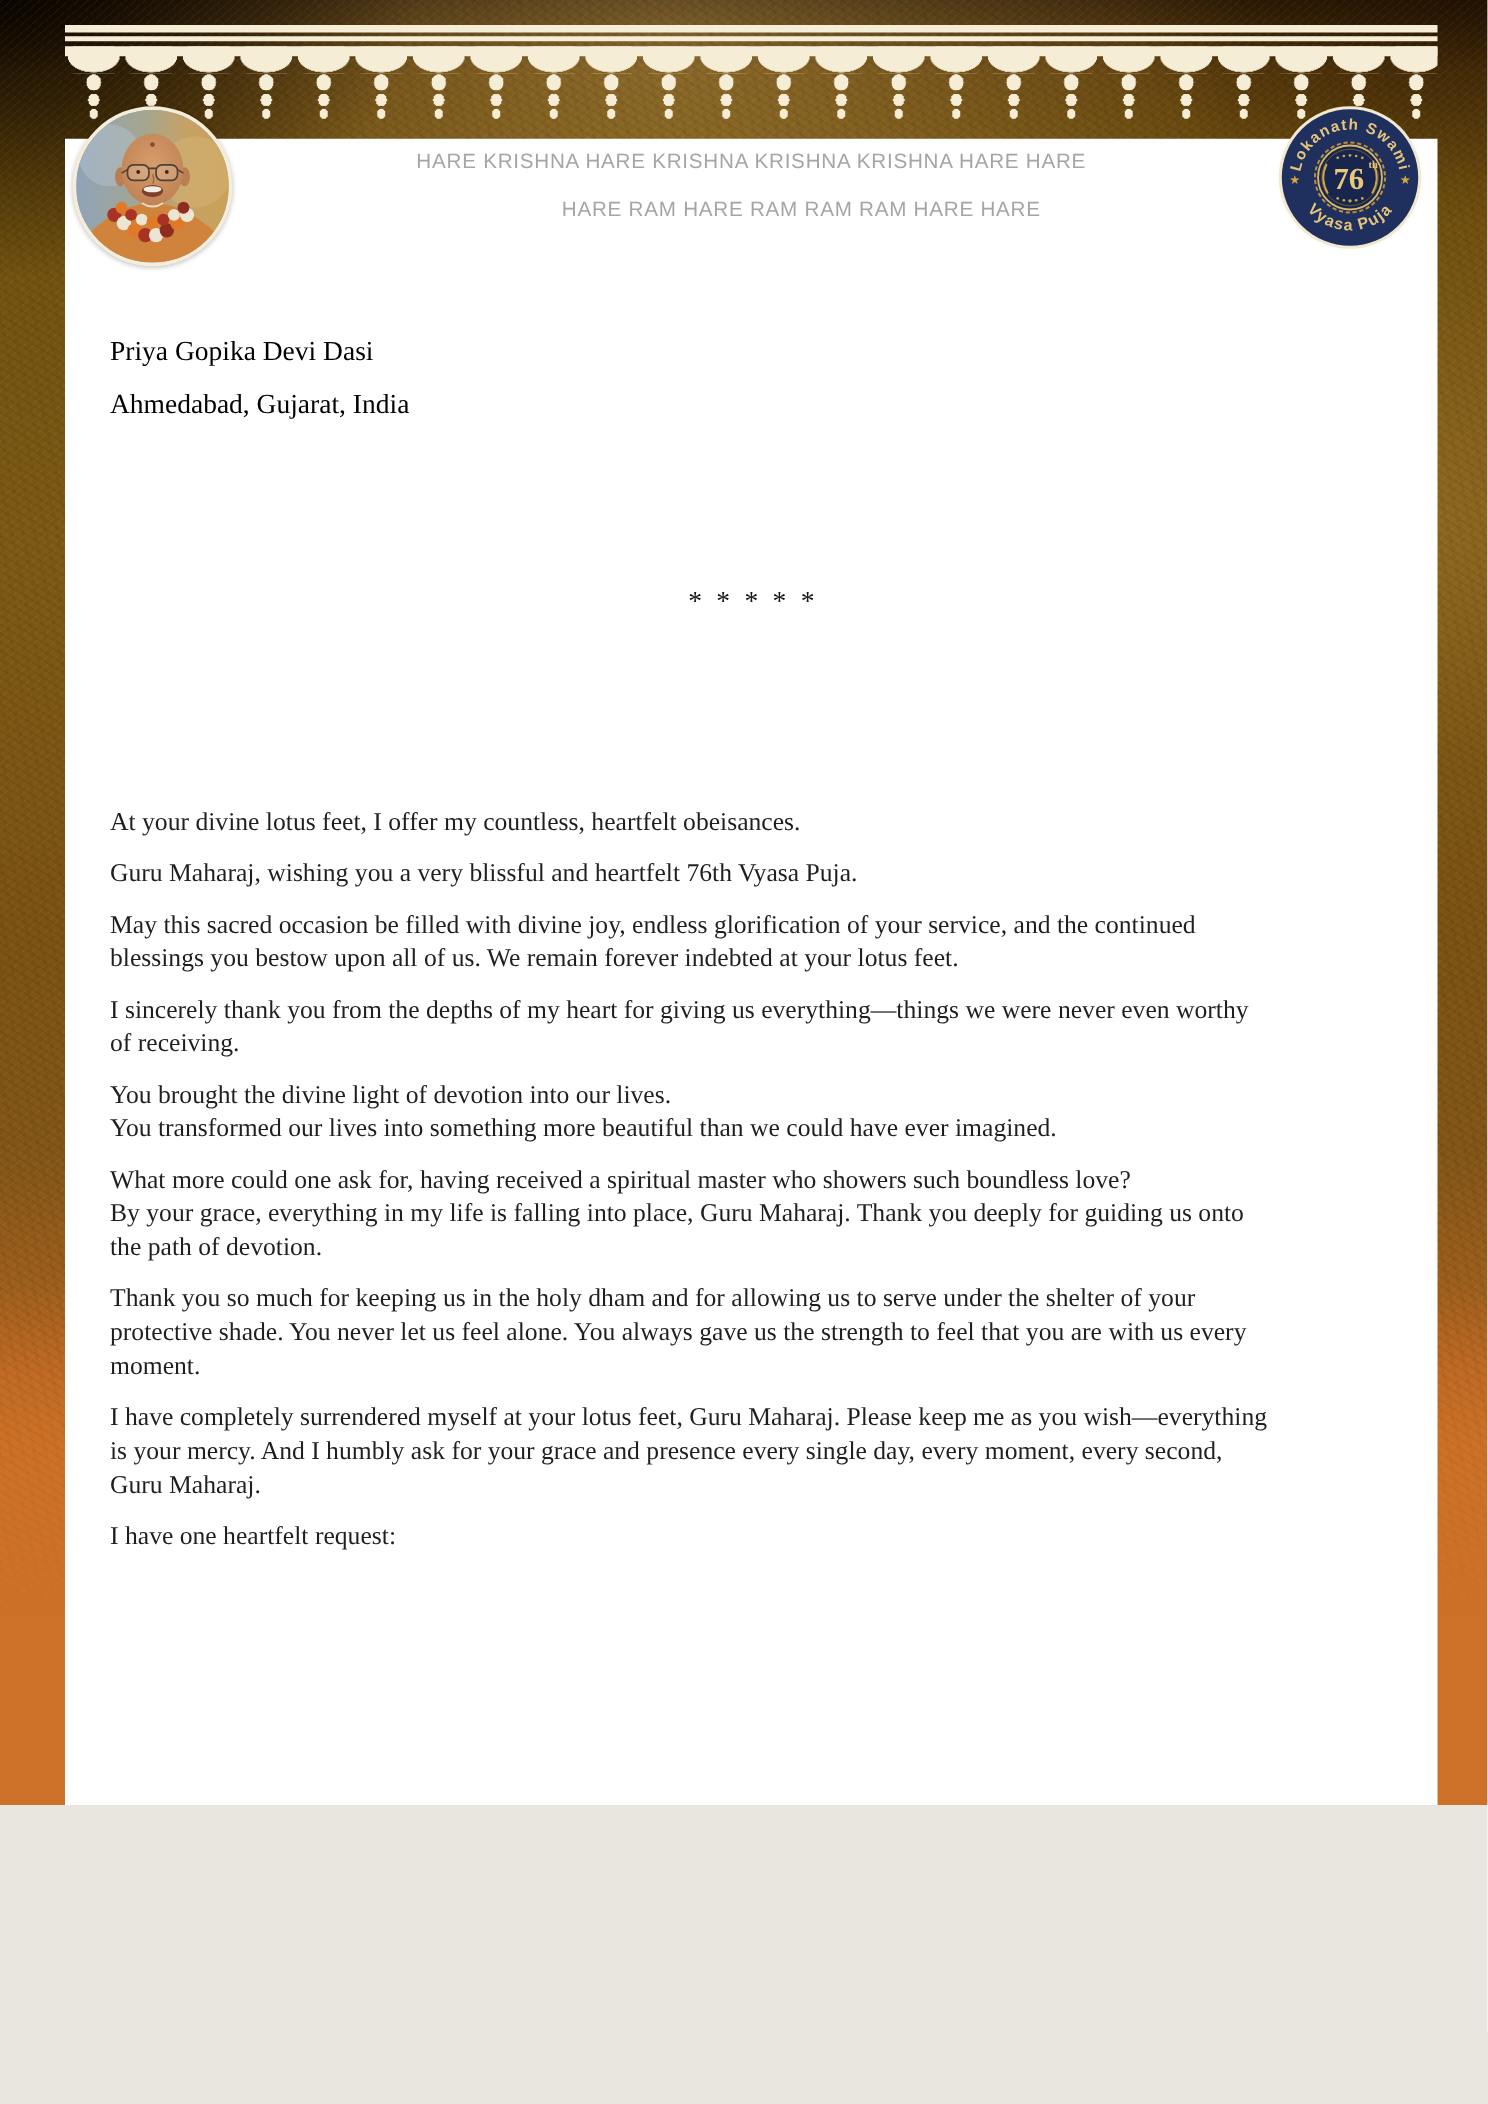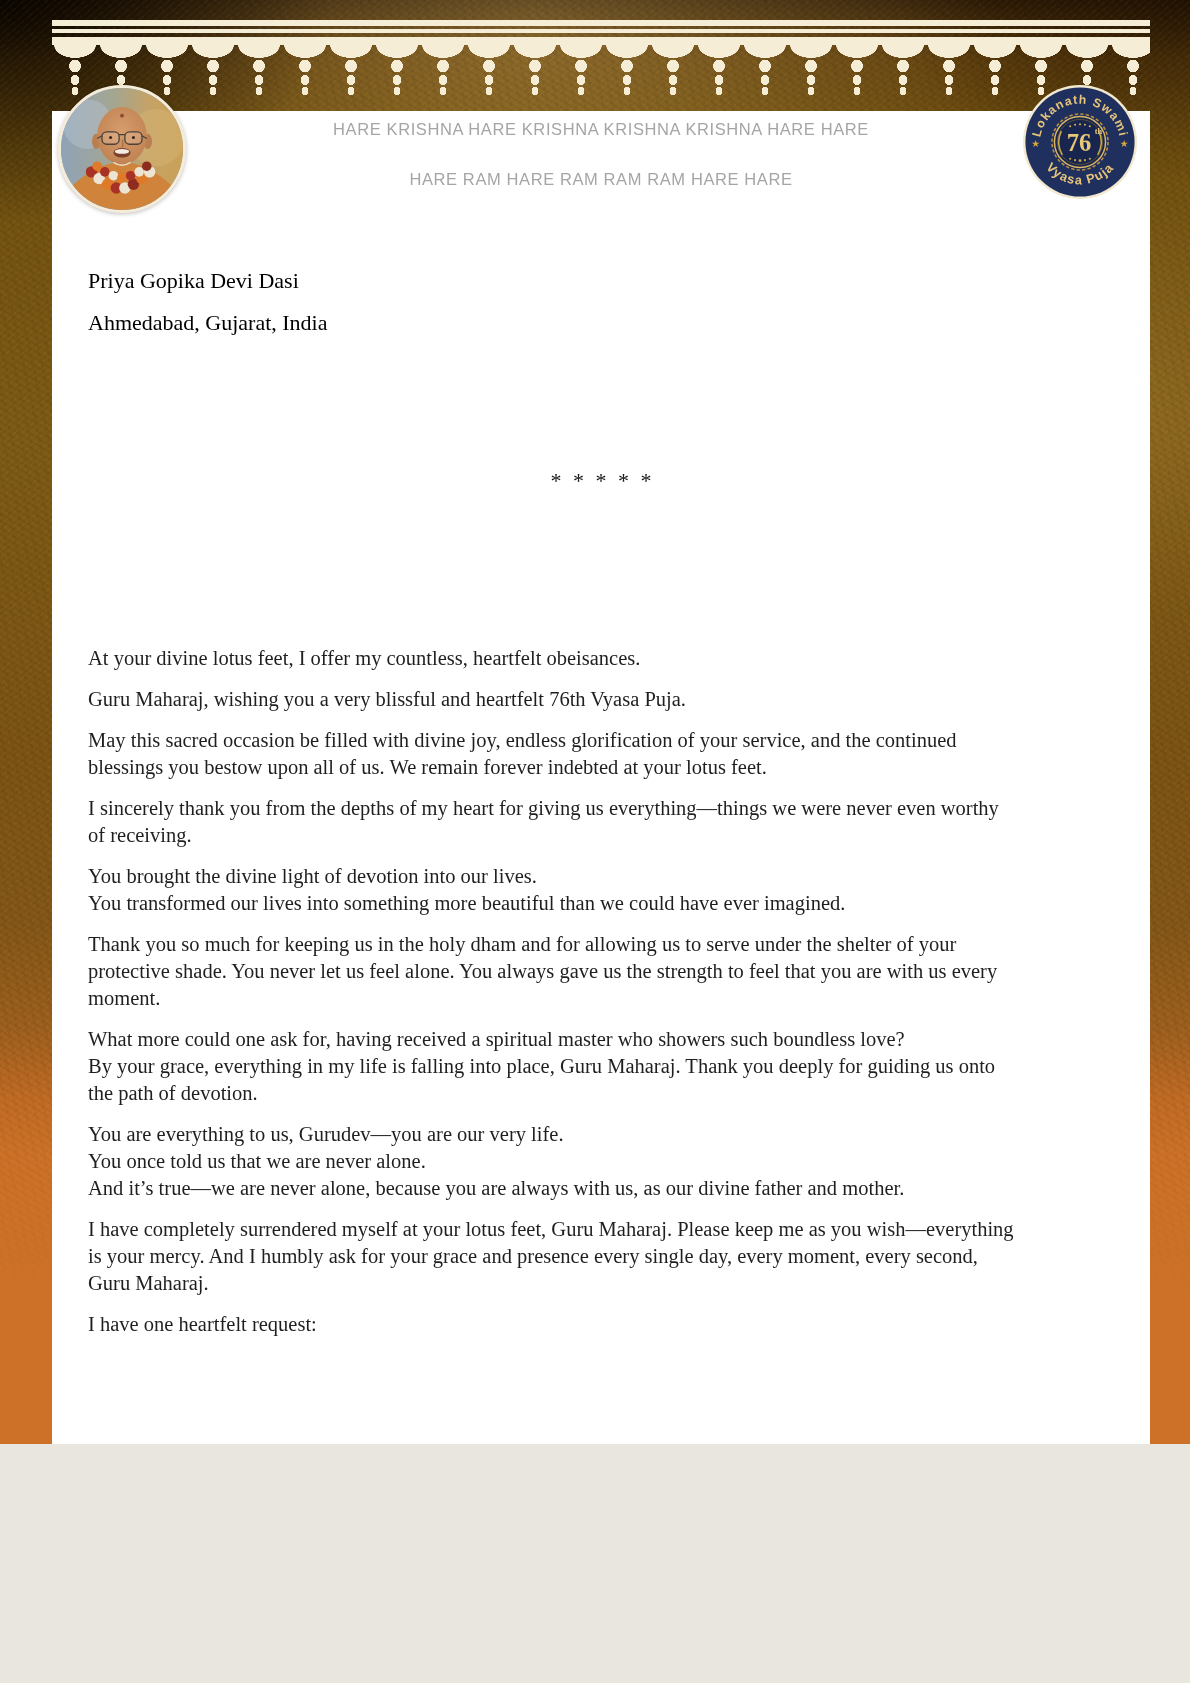--- a/index.html
+++ b/index.html
@@ -72,21 +72,21 @@
     box-shadow:0 1px 4px rgba(0,0,0,.25);
   }
   .photo svg{display:block;width:100%;height:100%;}
   .badge{position:absolute;left:1021px;top:83px;width:118px;height:118px;z-index:6;}
   .mantra{
     position:absolute;left:0;width:100%;text-align:center;
     font-family:"Liberation Sans","DejaVu Sans",sans-serif;
     color:#a5a5a5;font-size:16.5px;letter-spacing:.6px;line-height:24px;
   }
   .mantra.l1{top:6px;}
-  .mantra.l2{top:56px;}
+  .mantra.l2{top:45px;padding-left:40px;}
   
   .recipient{position:absolute;left:36px;color:#000000;font-size:22px;line-height:28px;}
   .recipient.name{top:156px;}
   .recipient.loc{top:198px;}
   .separator{position:absolute;left:0;top:357px;width:100%;text-align:center;color:#151515;font-size:22px;word-spacing:6px;}
   .letter{position:absolute;left:36px;top:534px;width:930px;color:#1f1f1f;font-size:20.5px;line-height:27px;}
   .letter p{margin:0 0 14px 0;white-space:pre-line;}
   
   .pagenum{
     position:absolute;left:17px;top:1351px;width:100%;text-align:center;
@@ -116,26 +116,23 @@
 
     <div class="separator">* * * * *</div>
 
     <div class="letter">
       <p>At your divine lotus feet, I offer my countless, heartfelt obeisances.</p>
       <p>Guru Maharaj, wishing you a very blissful and heartfelt 76th Vyasa Puja.</p>
       <p>May this sacred occasion be filled with divine joy, endless glorification of your service, and the continued blessings you bestow upon all of us. We remain forever indebted at your lotus feet.</p>
       <p>I sincerely thank you from the depths of my heart for giving us everything—things we were never even worthy of receiving.</p>
       <p>You brought the divine light of devotion into our lives.
 You transformed our lives into something more beautiful than we could have ever imagined.</p>
-      <p>Thank you so much for keeping us in the holy dham and for allowing us to serve under the shelter of your protective shade. You never let us feel alone. You always gave us the strength to feel that you are with us every moment.</p>
       <p>What more could one ask for, having received a spiritual master who showers such boundless love?
 By your grace, everything in my life is falling into place, Guru Maharaj. Thank you deeply for guiding us onto the path of devotion.</p>
-      <p>You are everything to us, Gurudev—you are our very life.
-You once told us that we are never alone.
-And it’s true—we are never alone, because you are always with us, as our divine father and mother.</p>
+      <p>Thank you so much for keeping us in the holy dham and for allowing us to serve under the shelter of your protective shade. You never let us feel alone. You always gave us the strength to feel that you are with us every moment.</p>
       <p>I have completely surrendered myself at your lotus feet, Guru Maharaj. Please keep me as you wish—everything is your mercy. And I humbly ask for your grace and presence every single day, every moment, every second, Guru Maharaj.</p>
       <p>I have one heartfelt request:</p>
     </div>
 
     <div class="pagenum">1373</div>
     <div class="volume">VOL-2</div>
   </div>
 
   <div class="photo">
     <svg viewBox="0 0 128 128">

